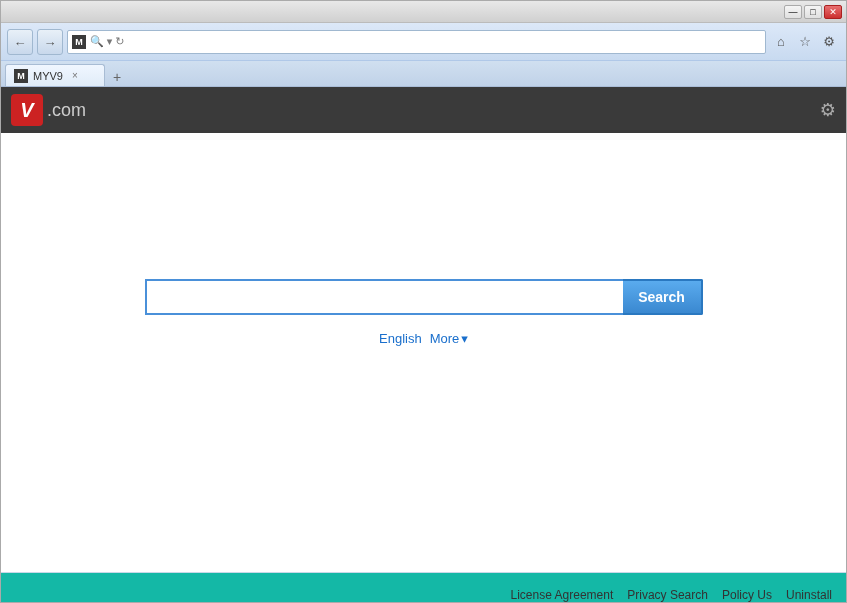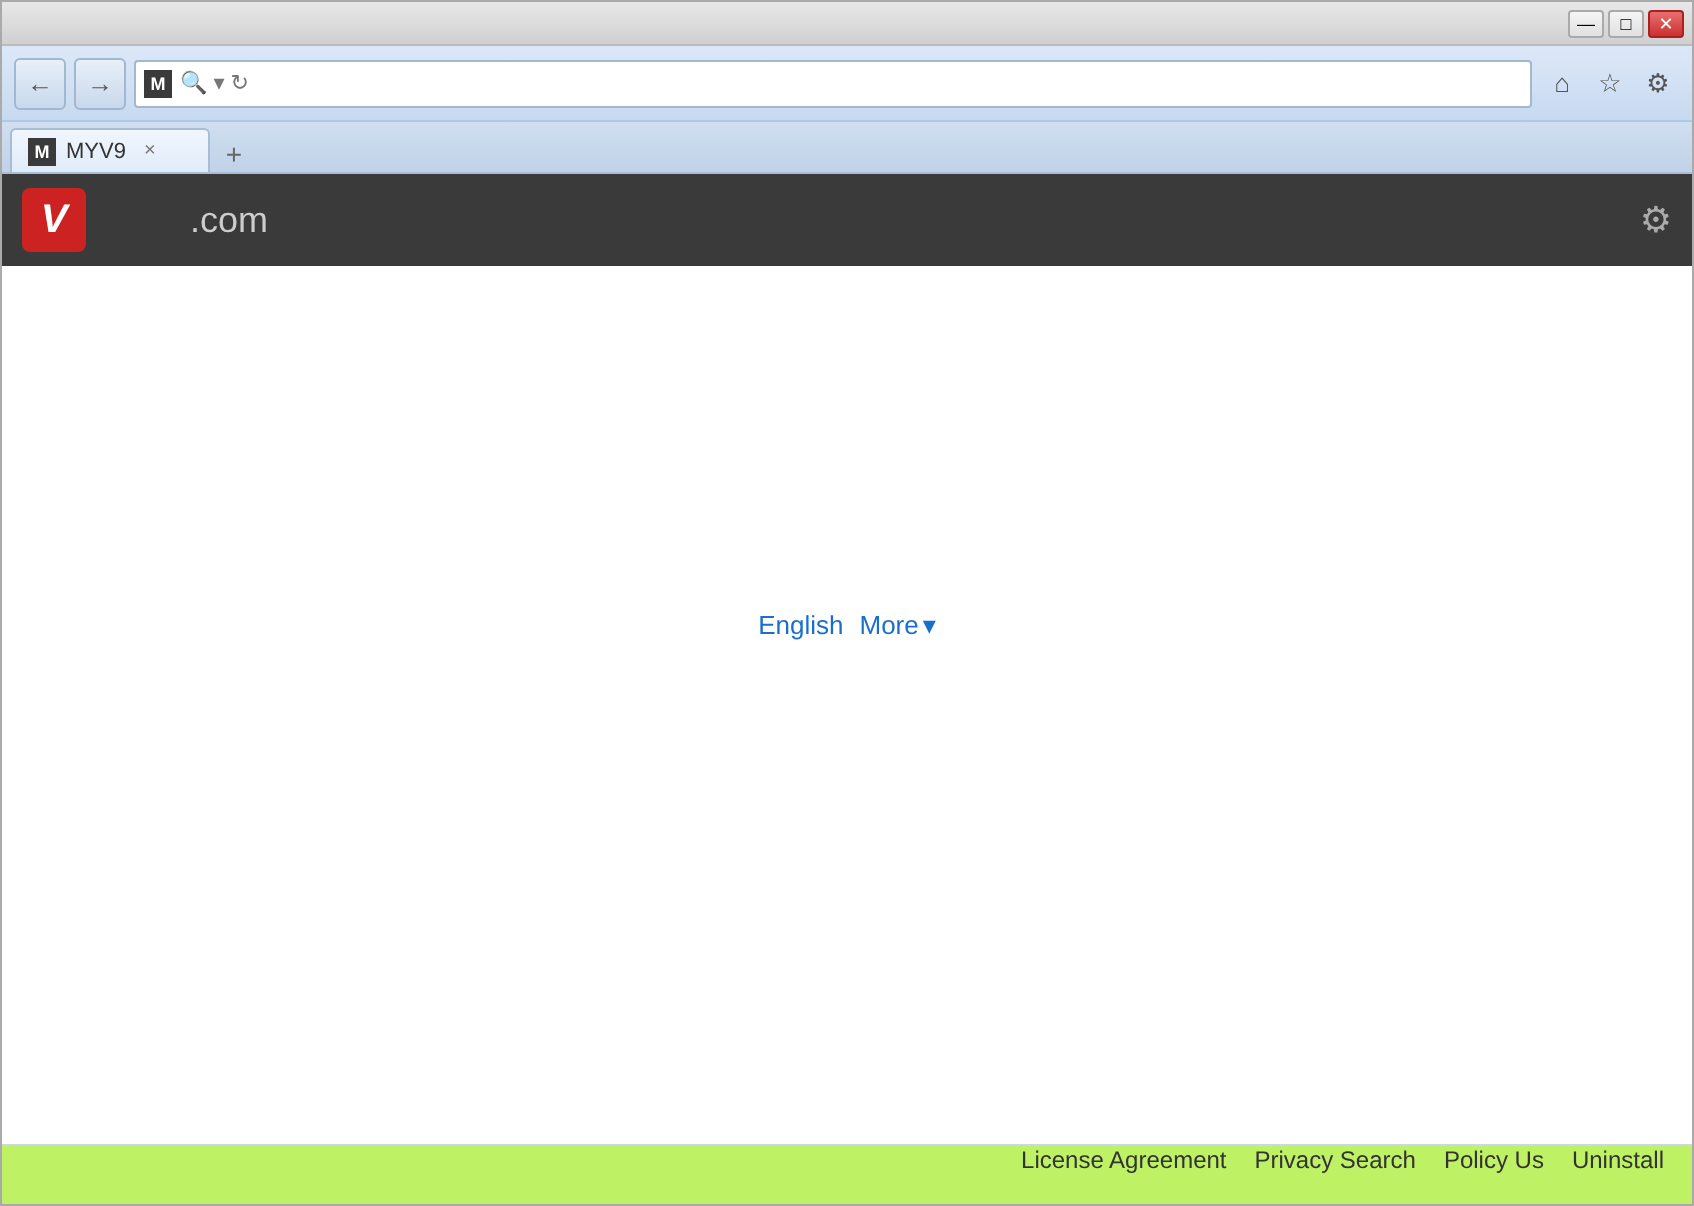--- a/index.html
+++ b/index.html
@@ -189,21 +189,20 @@
       justify-content: center;
       font-size: 20px;
       font-weight: bold;
       color: white;
       font-style: italic;
     }
     .logo-text {
       color: #cccccc;
       font-size: 18px;
       font-weight: normal;
-      margin-left: 48px;
     }
     .toolbar-gear {
       color: #aaa;
       font-size: 18px;
       cursor: pointer;
     }
 
     
     .main-content {
       flex: 1;
@@ -267,24 +266,24 @@
       text-decoration: none;
       cursor: pointer;
       display: flex;
       align-items: center;
       gap: 2px;
     }
 
     
     .footer {
       height: 30px;
-      background: #bef264;
+      background: #14b8a6;
       border-top: 1px solid #c8d8e8;
       display: flex;
-      align-items: flex-start;
+      align-items: flex-end;
       justify-content: flex-end;
       padding: 0 14px;
       gap: 14px;
       flex-shrink: 0;
     }
     .footer-link {
       color: #333;
       font-size: 12px;
       text-decoration: none;
       cursor: pointer;
@@ -360,20 +359,24 @@
       <div class="v9-badge">
         <span>V</span>
       </div>
       <span class="logo-text">.com</span>
     </div>
     <span class="toolbar-gear">⚙</span>
   </div>
 
   <div class="main-content">
     <div class="search-area">
+      <div class="search-row">
+        <input class="search-input" type="text" placeholder="" style="">
+        <button class="search-btn">Search</button>
+      </div>
       <div class="language-row">
         <a class="lang-link">English</a>
         <a class="more-link">
           <span>More</span>
             <span>▾</span>
         </a>
       </div>
     </div>
   </div>
 

